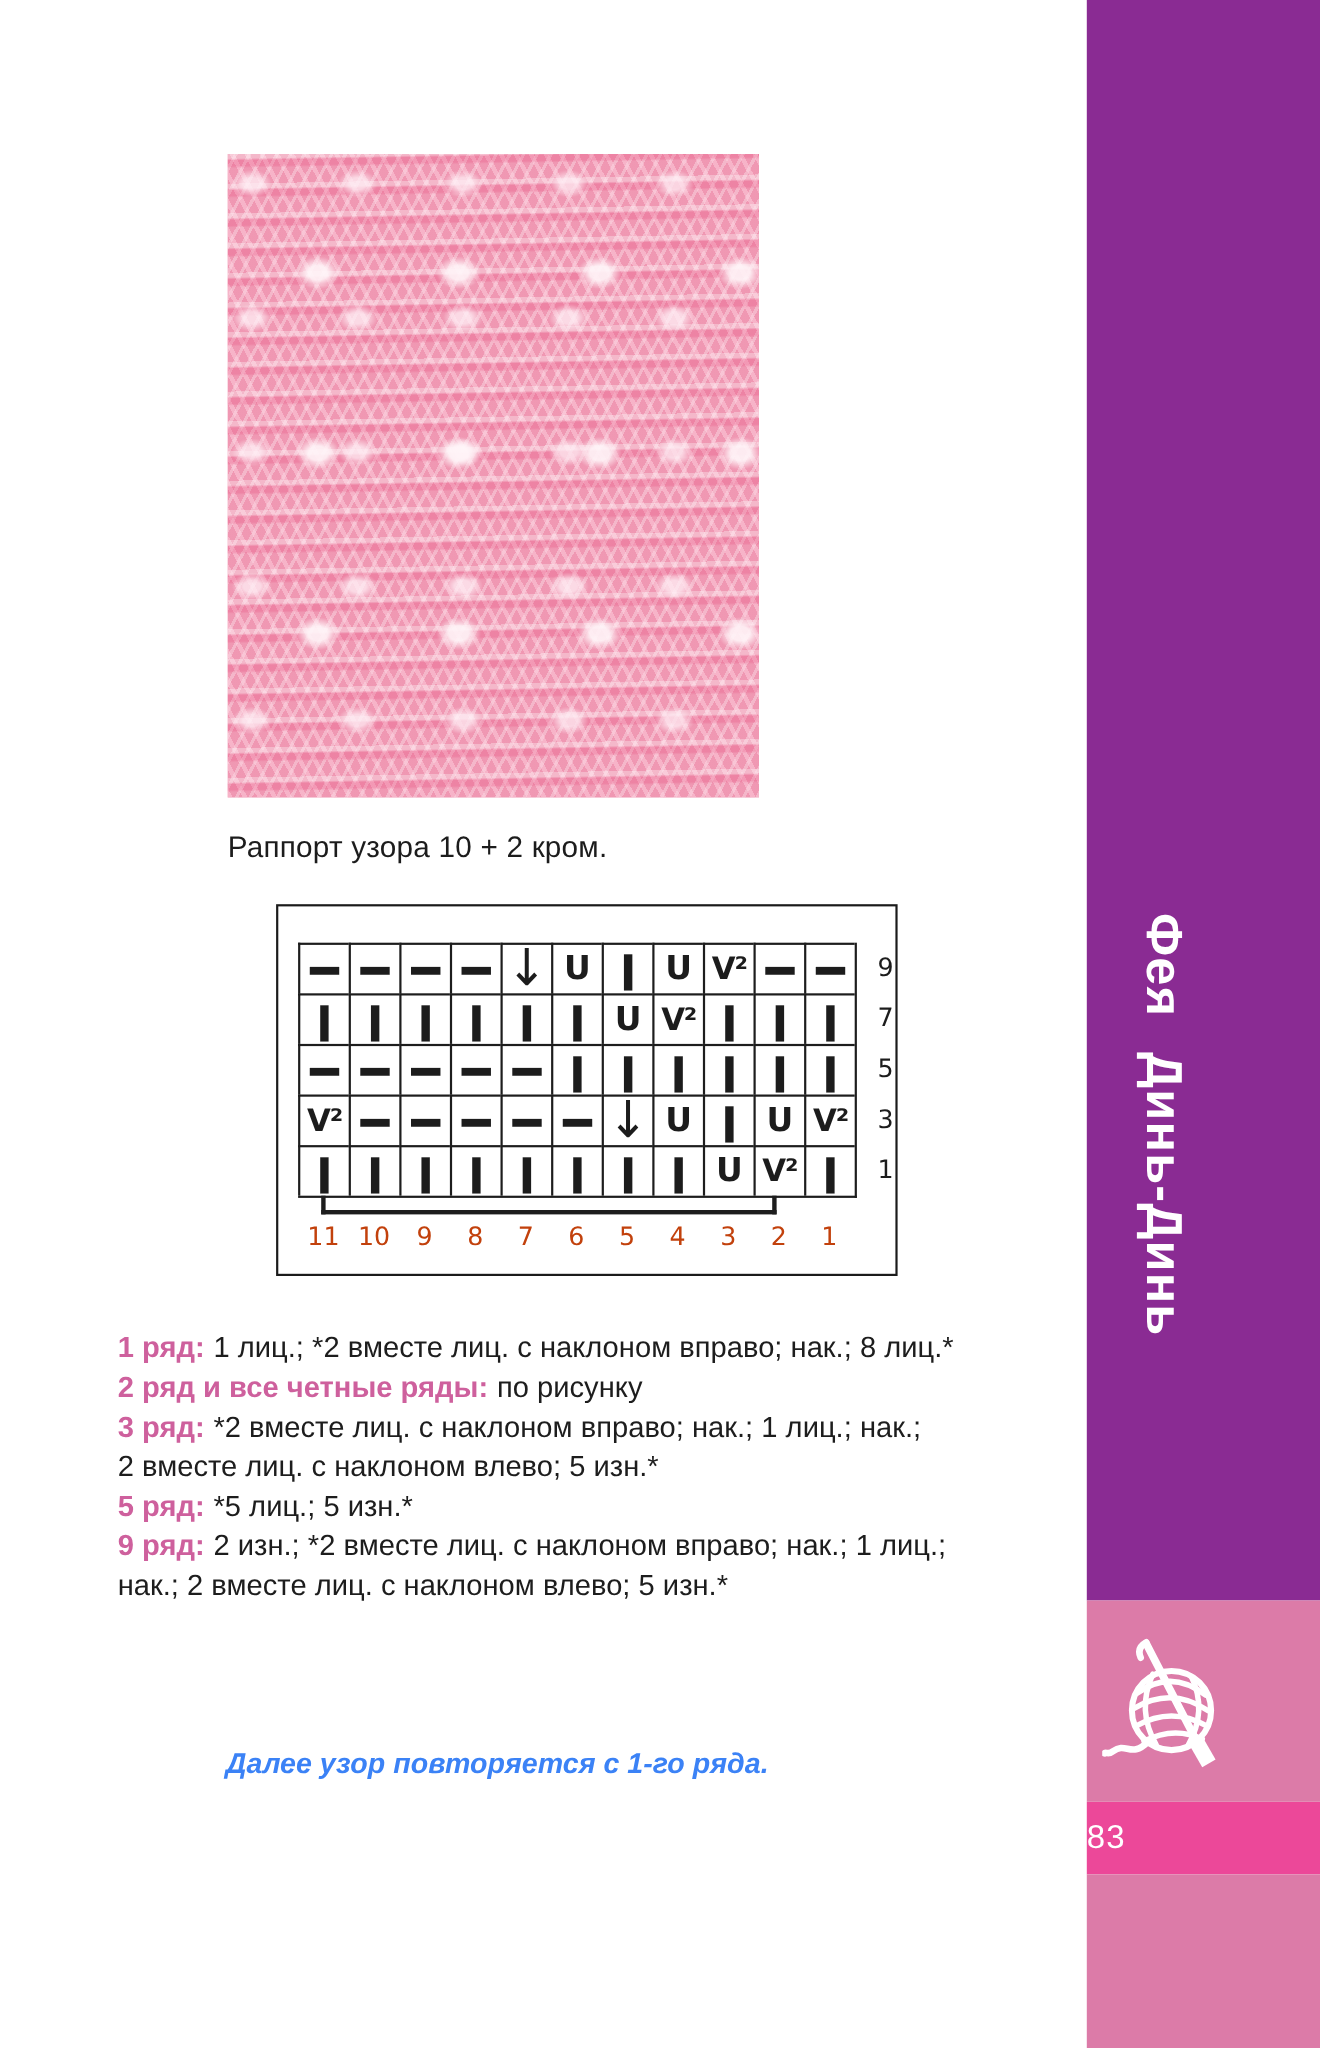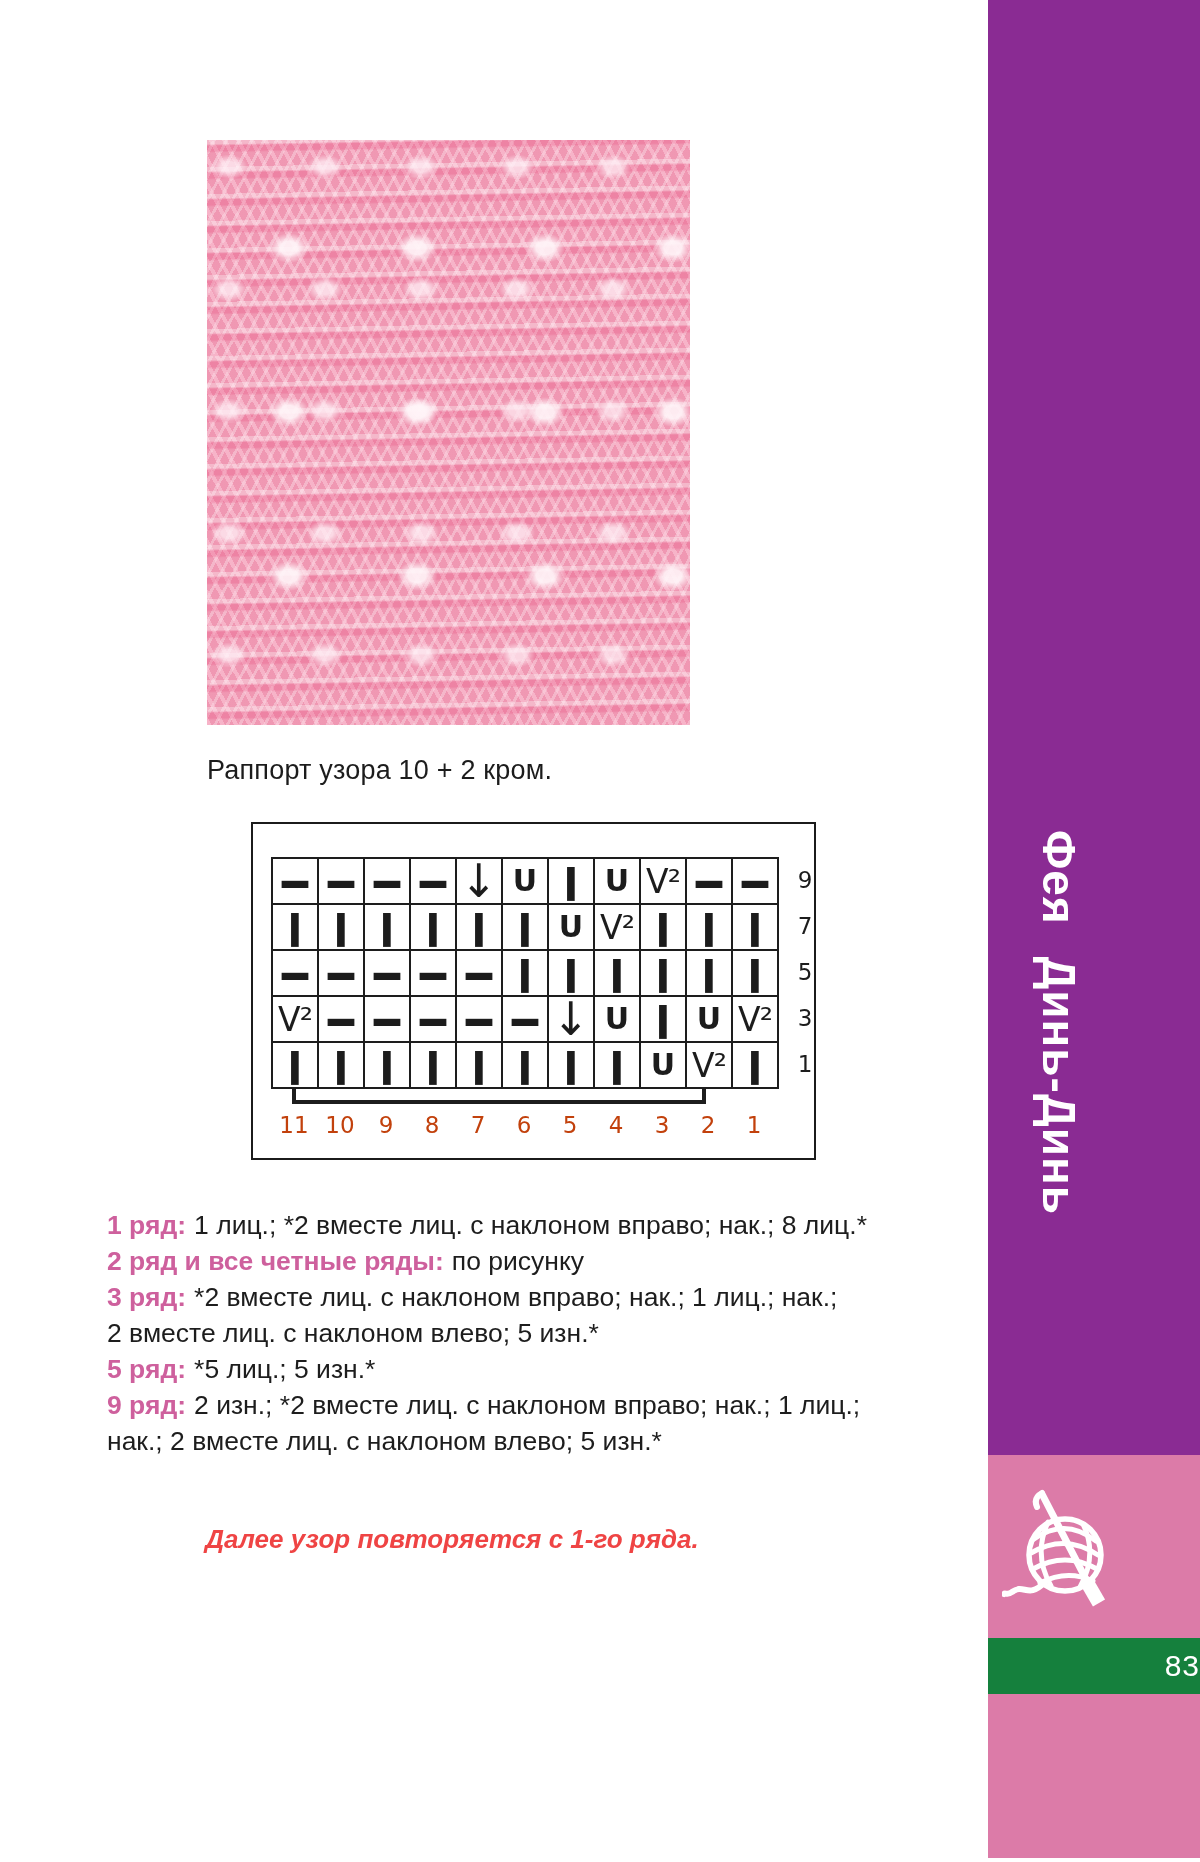--- a/index.html
+++ b/index.html
@@ -41,21 +41,21 @@
   }
   .cell {
     border-left:2px solid #1d1d1d; border-top:2px solid #1d1d1d;
     display:flex; align-items:center; justify-content:center;
     font-family:"DejaVu Sans", sans-serif; color:#1c1c1c; line-height:1;
   }
   .cell span { display:block; }
   .sym-dash  { font-size:30px; font-weight:700; transform:scaleY(1.9); }
   .sym-knit  { font-size:33px; font-weight:700; transform:scaleX(2.1); }
   .sym-yo    { font-size:30px; font-weight:700; }
-  .sym-dec2  { font-size:33px; font-weight:400; letter-spacing:-1px; }
+  .sym-dec2  { font-size:28px; font-weight:700; letter-spacing:-1px; }
   .sym-arrow { font-size:44px; font-weight:400; transform:scaleY(1.05); }
   .row-nums {
     position:absolute; left:540px; top:33px; width:24px;
     display:flex; flex-direction:column;
   }
   .row-nums div {
     height:46px; display:flex; align-items:center; justify-content:center;
     font-size:23px; color:#1c1c1c; font-family:"DejaVu Sans", sans-serif;
   }
   .bracket {
@@ -73,40 +73,40 @@
   }
 
   
   .instructions {
     position:absolute; left:107px; top:1184px; width:800px;margin-top:23px;
   }
   .ins-line { font-size:26.5px; line-height:36px; color:#1d1d1d; }
   .ins-label { color:#ce609d; font-weight:700; margin-right:8px; }
 
   .note {
-    position:absolute; left:107px; top:1524px; width:690px;
+    position:absolute; left:107px; top:1588px; width:690px;
     text-align:center; font-size:26px; font-style:italic; font-weight:700;
-    color:#ef4444;
+    color:#3b82f6;
   }
 
   
   .sidebar {
     position:absolute; left:988px; top:0; width:212px; height:1862px;
   }
   .sb-purple { height:1455px; background:#8a2b93; position:relative; }
   .sb-title {
     position:absolute; top:830px; left:98px;
     transform:rotate(90deg); transform-origin:top left;
     white-space:nowrap; color:#ffffff; font-weight:700; font-size:46px;
     letter-spacing:1px; word-spacing:18px;
   }
   .sb-pink-1 { height:183px; background:#dc7ba8; position:relative; }
   .sb-strip {
-    height:56px; background:#15803d; color:#ffffff;
-    display:flex; align-items:center; justify-content:flex-end;
+    height:66px; background:#ec4899; color:#ffffff;
+    display:flex; align-items:center; justify-content:flex-start;
     font-size:30px; letter-spacing:1px;
   }
   .sb-pink-2 { height:164px; background:#dc7ba8; }
   .yarn-icon { position:absolute; left:14px; top:34px; }
 </style>
 </head>
 <body>
 
 <div class="page">
 

